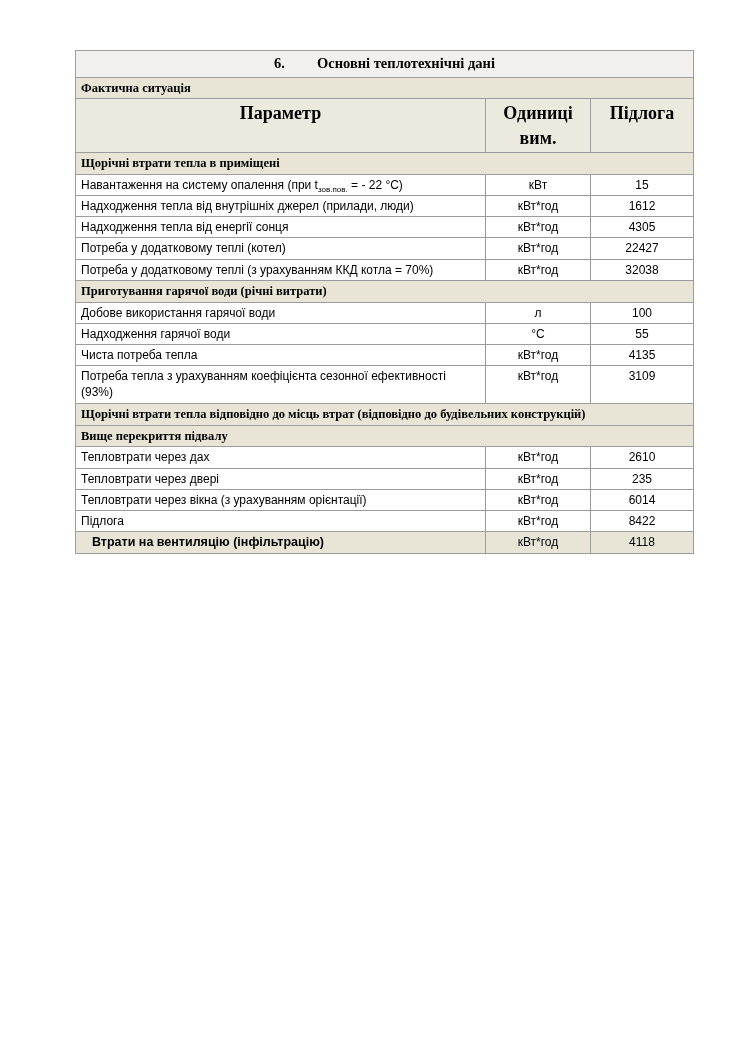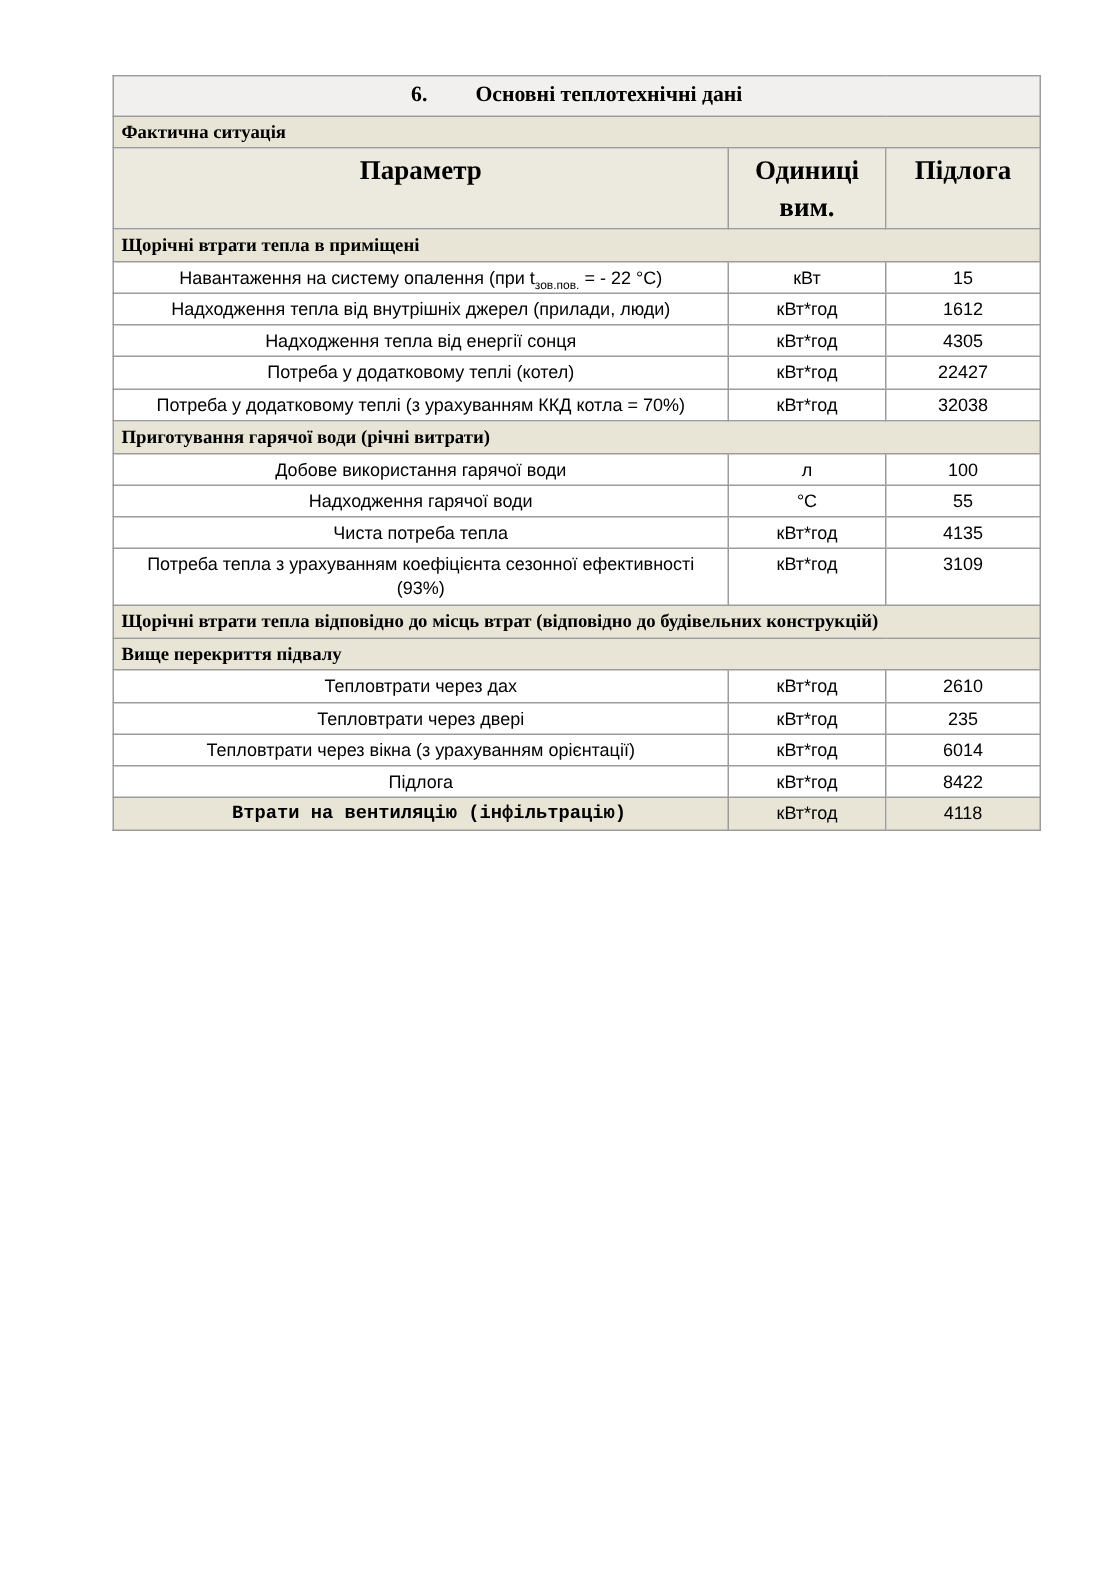--- a/index.html
+++ b/index.html
@@ -52,25 +52,25 @@
     font-size:12.5px;
     text-align:left;
   }
   th.col-h{
     background:var(--header-bg);
     font-family:"Liberation Serif",serif;
     font-weight:bold;
     font-size:18px;
     text-align:center;
   }
-  td.param{text-align:center;}
+  td.param{text-align:left;}
   td.unit,td.value{text-align:center;}
   tr.shaded td{background:var(--section-bg);}
   td.param.emph{
-    font-family:Liberation Mono, monospace;
+    font-family:Liberation Sans, sans-serif;
     font-weight:bold;
     font-size:12.5px;
     padding-left:16px;
   }
   .doc-table sub{font-size:8px;line-height:0;}
 </style>
 </head>
 <body>
 
 <div class="page">

